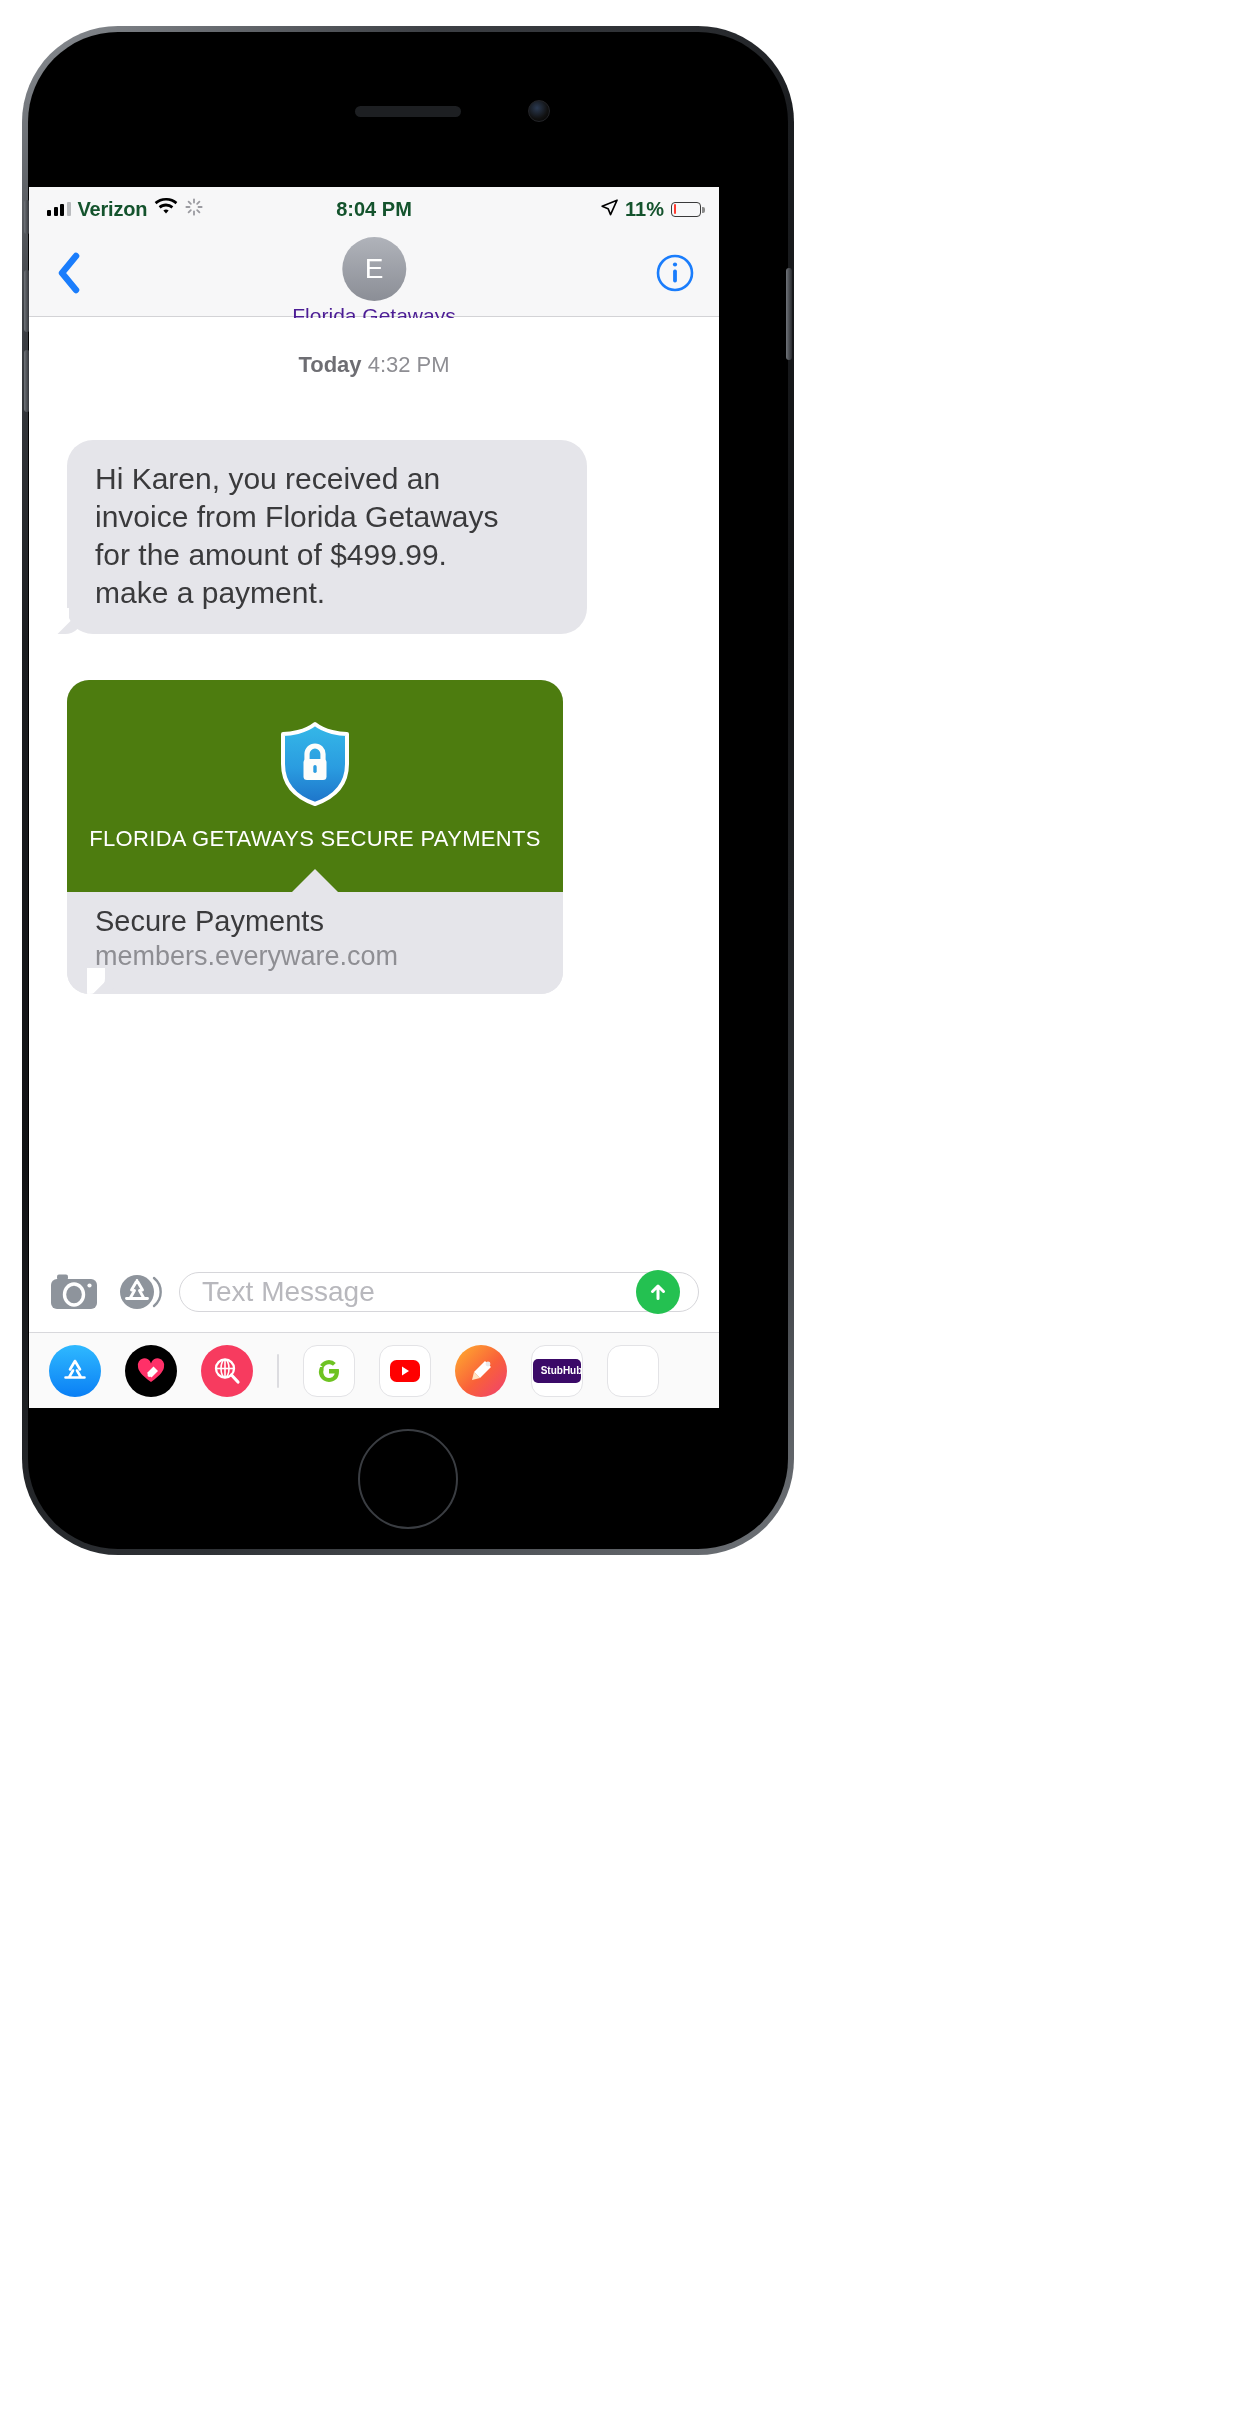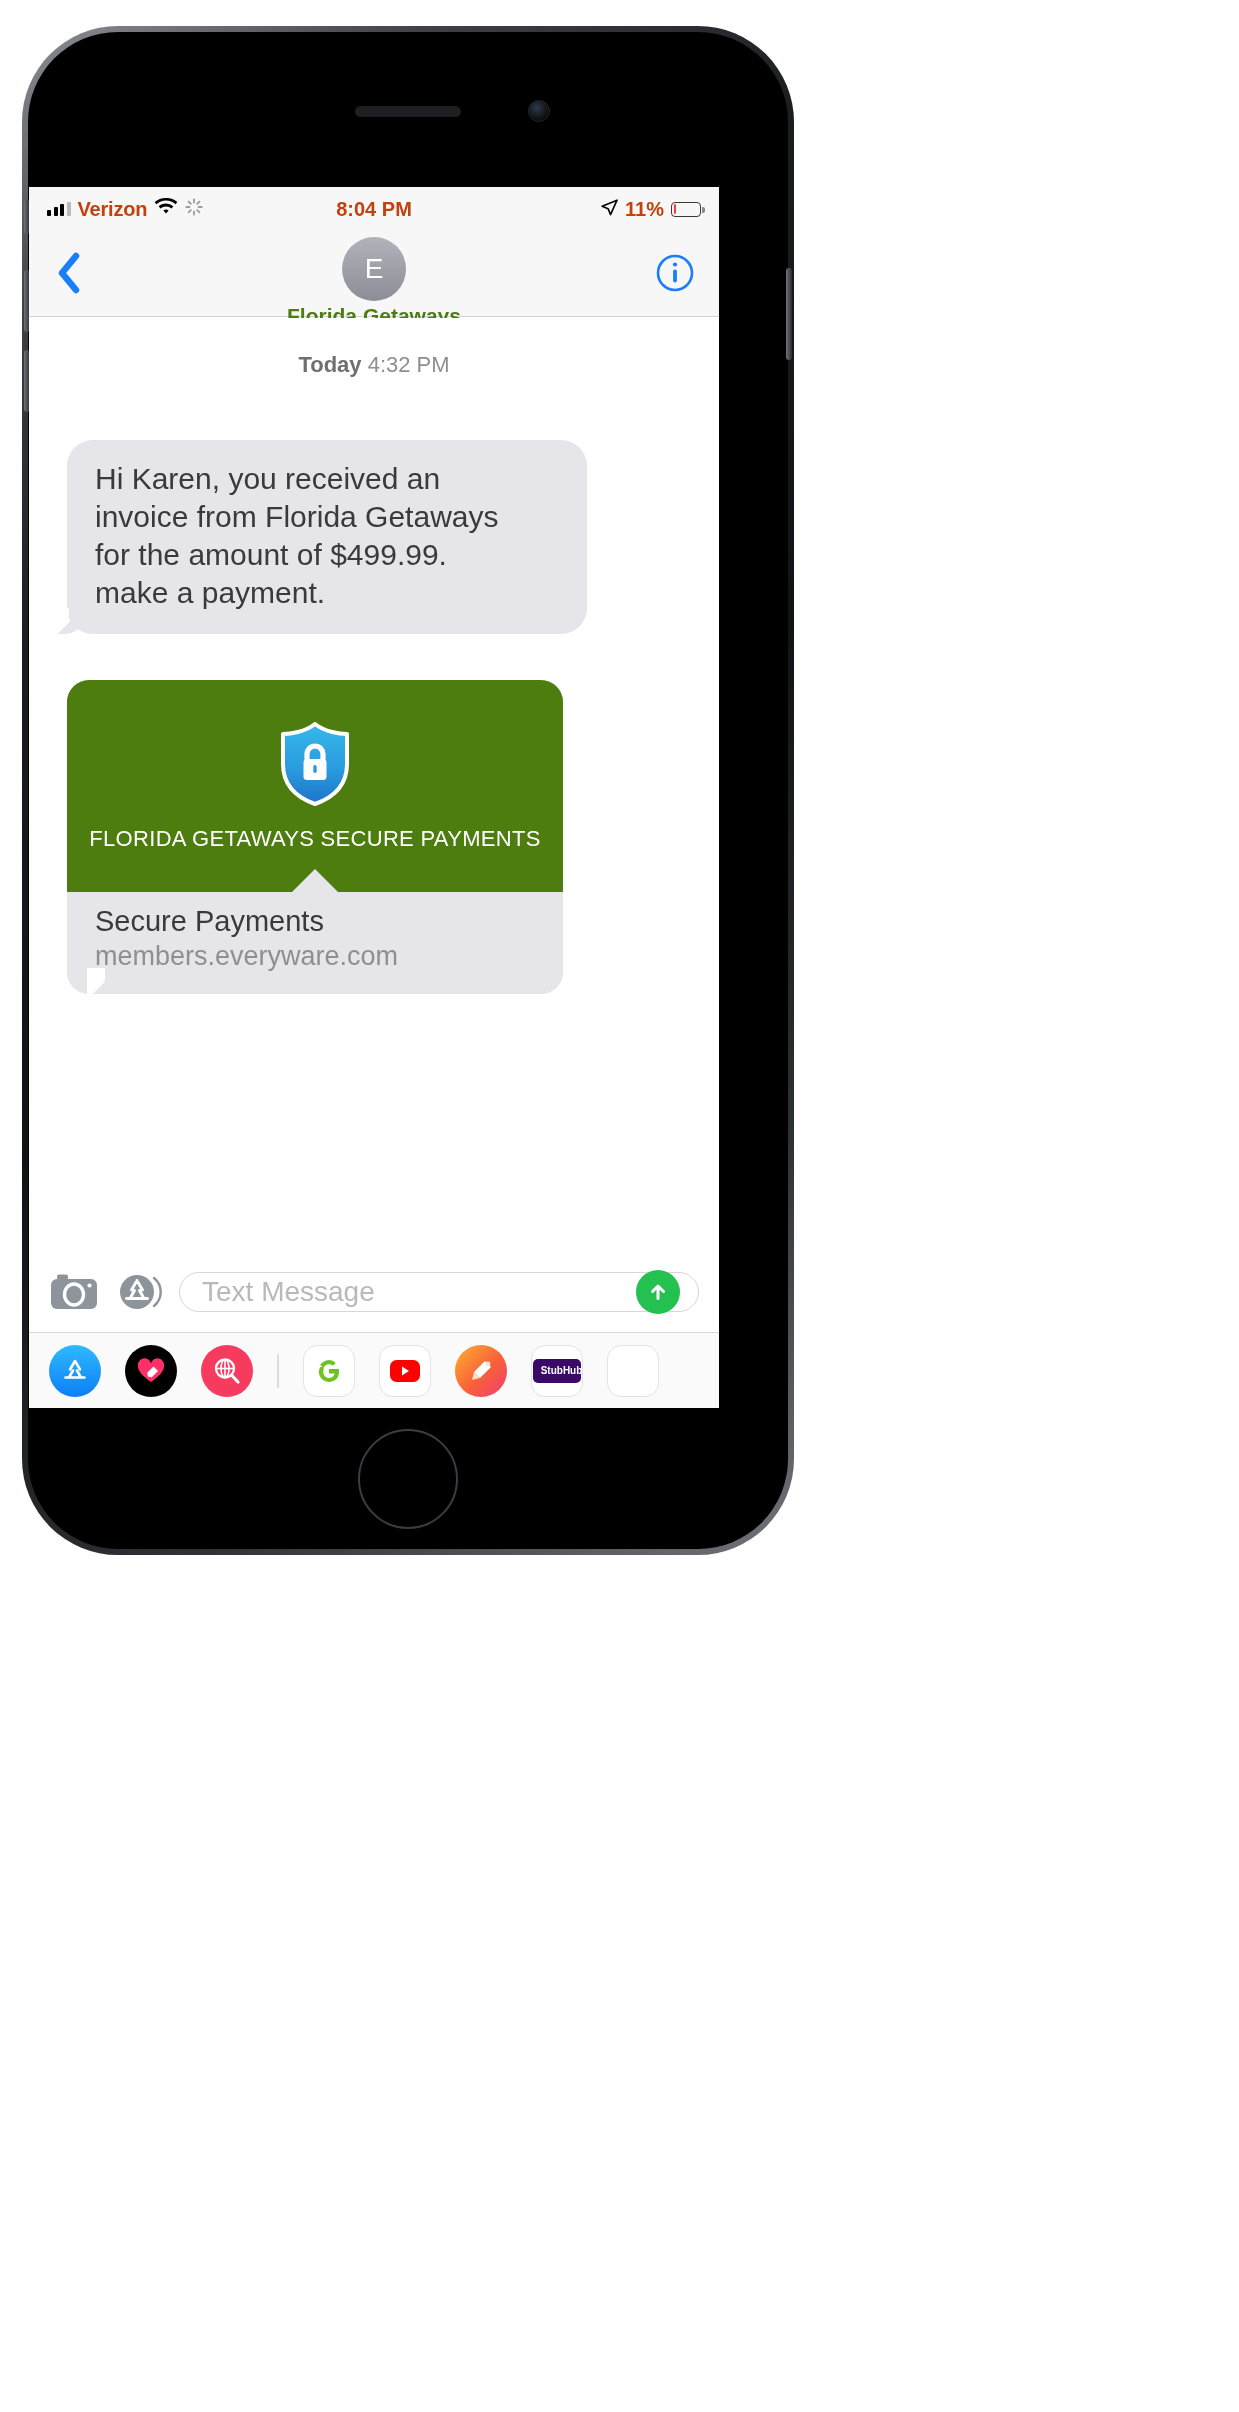--- a/index.html
+++ b/index.html
@@ -62,21 +62,21 @@
   }
   #screen-inner { position: relative; width: 690px; height: 1221px; }
 
   
   #status-bar {
     position: relative;
     height: 44px;
     background: #f7f7f8;
     display: flex; align-items: center;
     padding: 0 18px;
-    font-size: 20px; font-weight: bold; color: #c2410c;
+    font-size: 20px; font-weight: bold; color: #14532d;
   }
   #status-left { display: flex; align-items: center; gap: 7px; flex: 1; }
   #status-center { position:absolute; left:0; right:0; text-align:center; font-size:20px; font-weight:bold; }
   #status-right { display: flex; align-items: center; gap: 7px; flex: 1; justify-content: flex-end; z-index:2; }
   .sig-bars { display: flex; align-items: flex-end; gap: 2.5px; height: 14px; }
   .sig-bars i { display:block; width: 4px; border-radius: 1px; background: #000; }
   .sig-bars i:nth-child(1){height:6px}
   .sig-bars i:nth-child(2){height:9px}
   .sig-bars i:nth-child(3){height:12px}
   .sig-bars i:nth-child(4){height:14px; background:#b9bbbe}
@@ -109,21 +109,21 @@
   #contact-block {
     position:absolute; left:50%; transform:translateX(-50%);
     top: 6px; display:flex; flex-direction:column; align-items:center; gap:3px;
   }
   #avatar {
     width:64px; height:64px; border-radius:50%;
     background: linear-gradient(180deg,#b0b3ba 0%,#8b8e96 100%);
     color:#fff; font-size:28px; display:flex; align-items:center; justify-content:center;
     font-family:"Liberation Sans", sans-serif;
   }
-  #contact-name { font-size:21px; font-weight:bold; color:#4d7c0f; white-space:nowrap; }
+  #contact-name { font-size:21px; font-weight:normal; color:#4c1d95; white-space:nowrap; }
 
   
   #conversation {
     position:absolute; top: 131px; left:0; right:0; bottom: 156px;
     background:#fff; padding: 10px 0 0 0;
   }
   #timestamp { text-align:center; font-size:22px; color:#8e8e93; padding: 24px 0 22px; }
   #timestamp b { color:#6e6e73; font-weight:bold; }
 
   .bubble-wrap { padding: 0 40px 0 38px; margin-top: 40px; }

